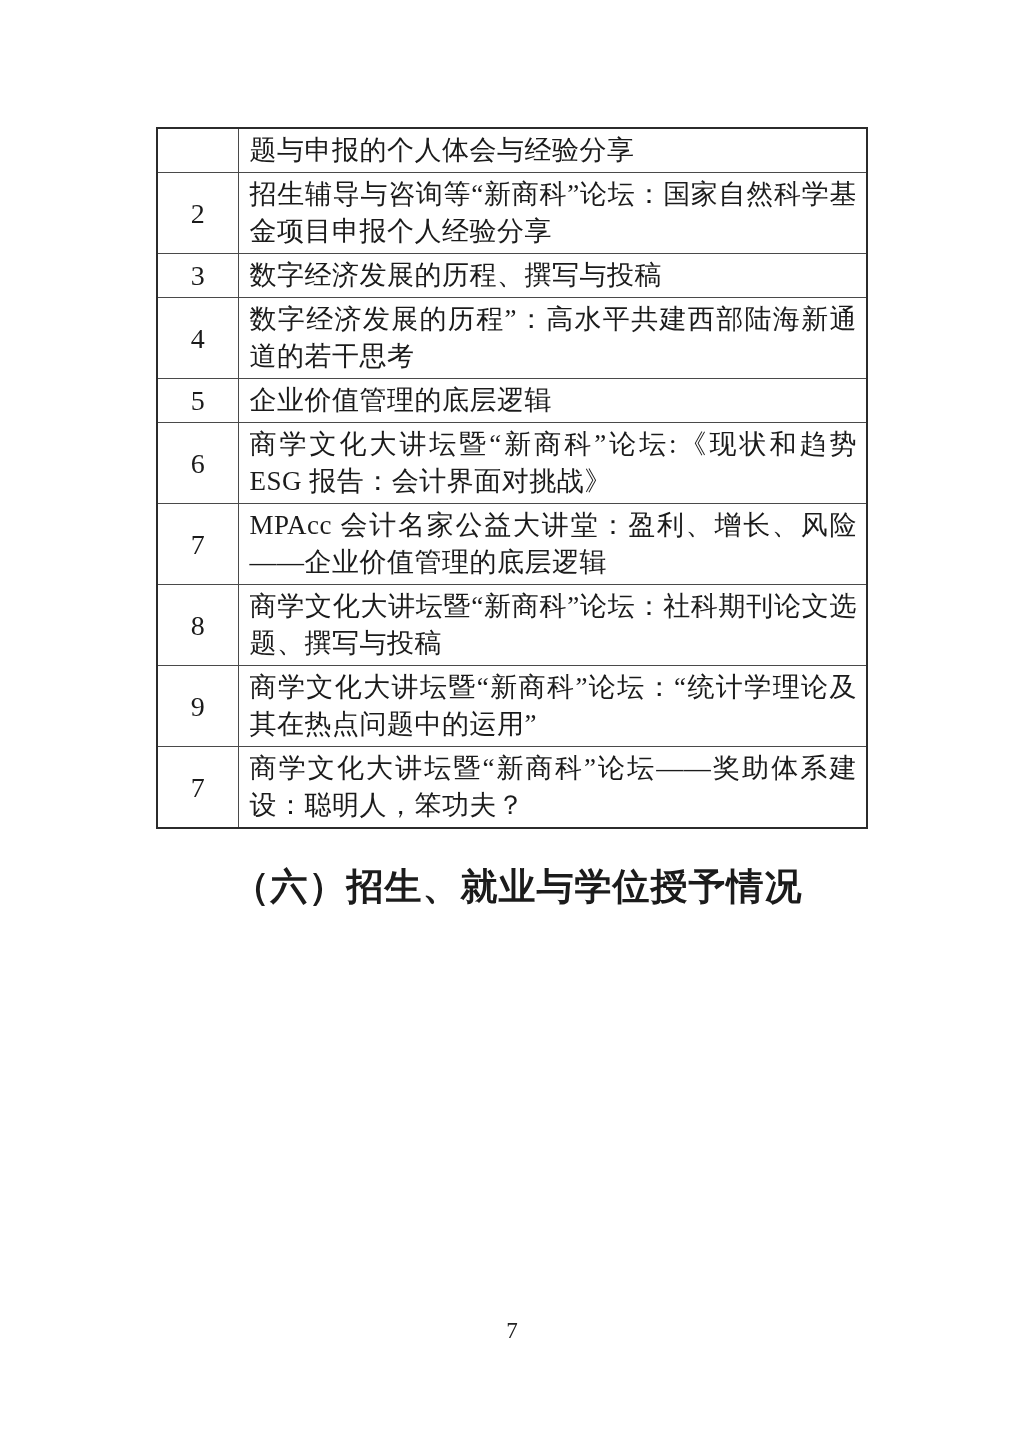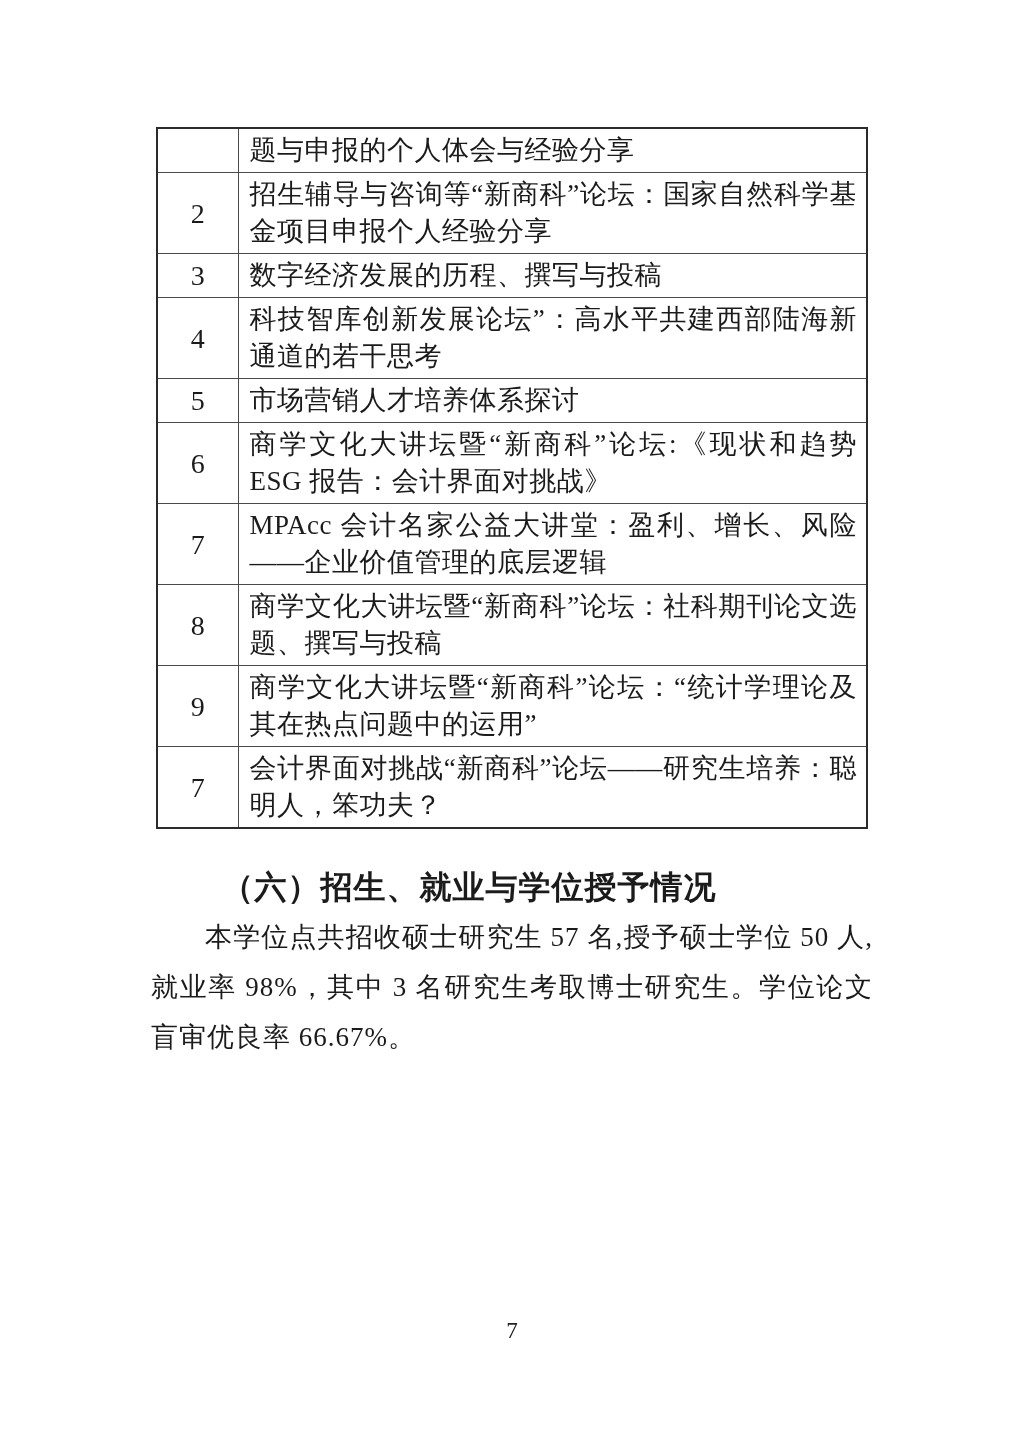--- a/index.html
+++ b/index.html
@@ -44,21 +44,21 @@
   }
   .content {
     position: absolute;
     left: 151px; top: 862px;
     width: 722px;
     font-size: 27px;
     line-height: 50px;
   }
   .section-heading {
     font-weight: bold;
-    font-size: 32px;
+    font-size: 37px;
     text-indent: 2.2em;
     letter-spacing: 1px;
   }
   .para {
     text-indent: 2em;
     text-align: justify;
     text-justify: inter-character;
     letter-spacing: 1px;
   }
   .page-number {
@@ -84,49 +84,48 @@
       <tr>
         <td class="num-cell">2</td>
         <td class="text-cell">招生辅导与咨询等“新商科”论坛：国家自然科学基金项目申报个人经验分享</td>
       </tr>
       <tr>
         <td class="num-cell">3</td>
         <td class="text-cell">数字经济发展的历程、撰写与投稿</td>
       </tr>
       <tr>
         <td class="num-cell">4</td>
-        <td class="text-cell">科技智库创新发展论坛”：高水平共建西部陆海新通道的若干思考</td>
+        <td class="text-cell">数字经济发展的历程”：高水平共建西部陆海新通道的若干思考</td>
       </tr>
       <tr>
         <td class="num-cell">5</td>
-        <td class="text-cell">市场营销人才培养体系探讨</td>
+        <td class="text-cell">企业价值管理的底层逻辑</td>
       </tr>
       <tr>
         <td class="num-cell">6</td>
         <td class="text-cell">商学文化大讲坛暨“新商科”论坛:《现状和趋势 ESG 报告：会计界面对挑战》</td>
       </tr>
       <tr>
         <td class="num-cell">7</td>
         <td class="text-cell">MPAcc 会计名家公益大讲堂：盈利、增长、风险——企业价值管理的底层逻辑</td>
       </tr>
       <tr>
         <td class="num-cell">8</td>
         <td class="text-cell">商学文化大讲坛暨“新商科”论坛：社科期刊论文选题、撰写与投稿</td>
       </tr>
       <tr>
         <td class="num-cell">9</td>
         <td class="text-cell">商学文化大讲坛暨“新商科”论坛：“统计学理论及其在热点问题中的运用”</td>
       </tr>
       <tr>
         <td class="num-cell">7</td>
-        <td class="text-cell">会计界面对挑战“新商科”论坛——研究生培养：聪明人，笨功夫？</td>
+        <td class="text-cell">商学文化大讲坛暨“新商科”论坛——奖助体系建设：聪明人，笨功夫？</td>
       </tr>
     </tbody>
   </table>
 
   <div class="content">
     <div class="section-heading">（六）招生、就业与学位授予情况</div>
-    <div class="para">本学位点共招收硕士研究生 57 名,授予硕士学位 50 人,就业率 98%，其中 3 名研究生考取博士研究生。学位论文盲审优良率 66.67%。</div>
   </div>
 
   <div class="page-number">7</div>
 
 </div>
 
 </body></html>

